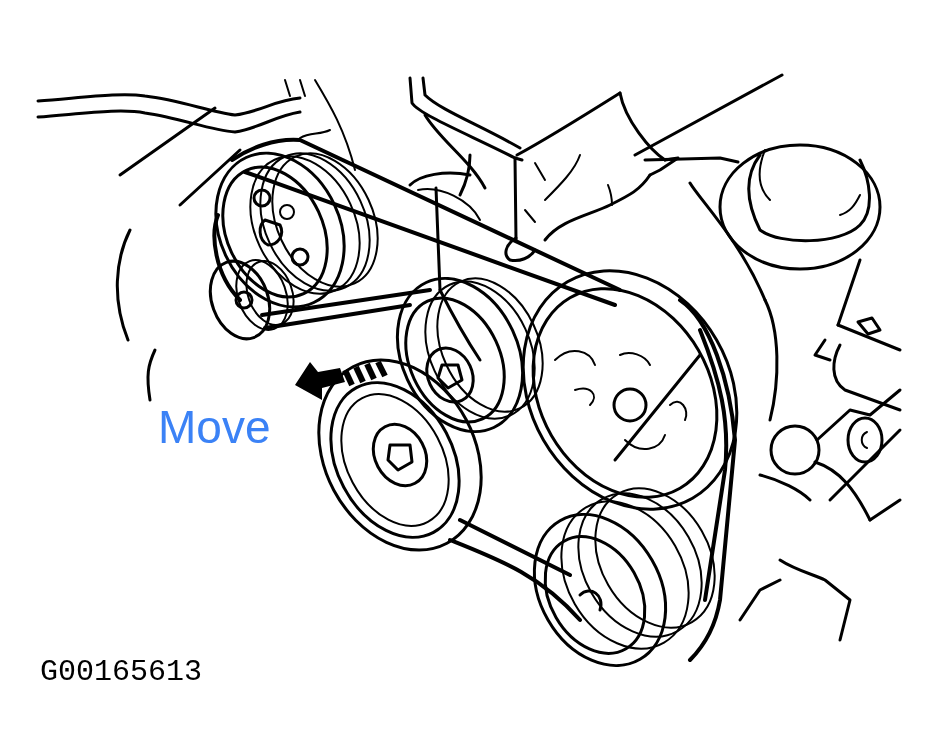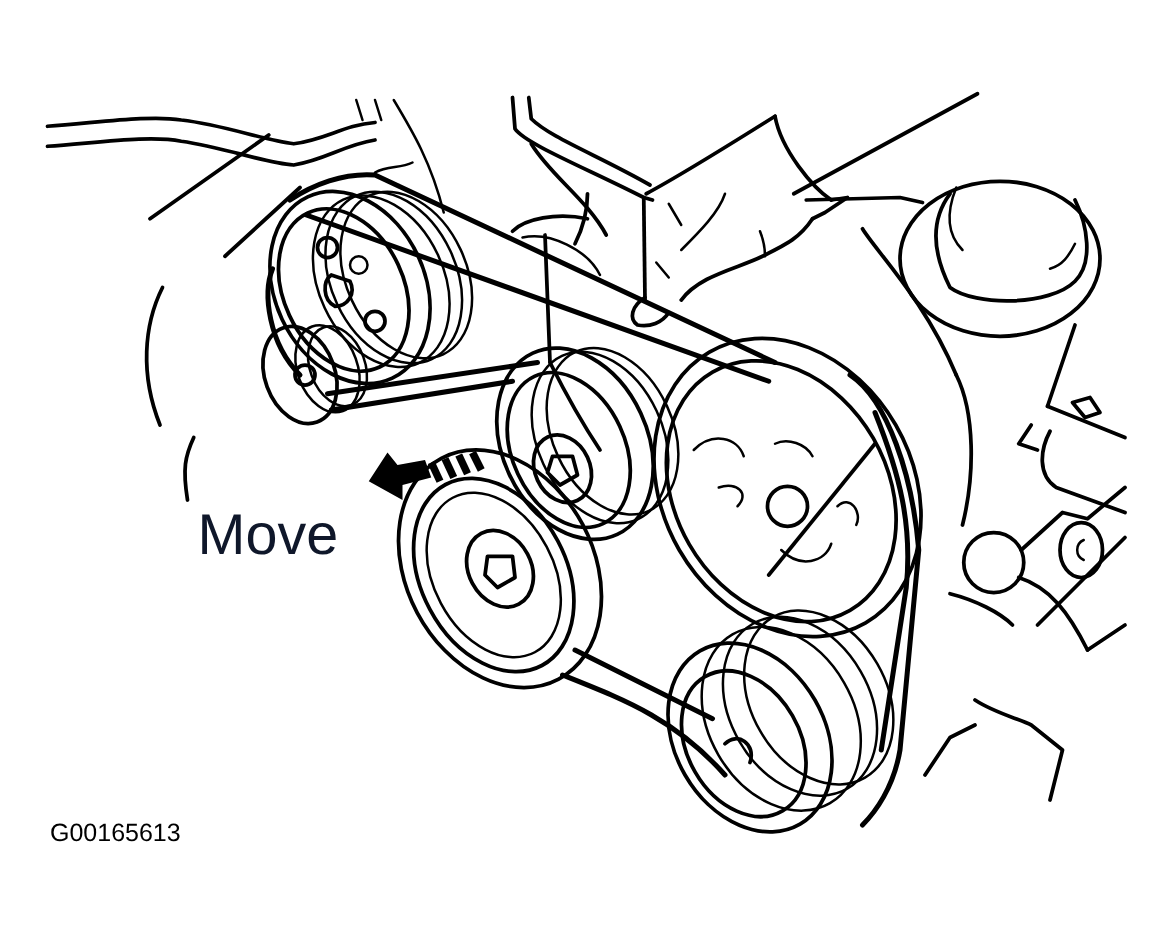--- a/index.html
+++ b/index.html
@@ -3,26 +3,26 @@
   <meta charset="utf-8">
   <style>
     html, body { margin: 0; padding: 0; background: #ffffff; }
     body { width: 941px; height: 755px; position: relative; overflow: hidden; }
     #diagram { position: absolute; left: 0; top: 0; width: 941px; height: 755px; }
     .ln { fill: none; stroke: #000; stroke-width: 3; stroke-linecap: round; stroke-linejoin: round; }
     .thin { fill: none; stroke: #000; stroke-width: 2; stroke-linecap: round; stroke-linejoin: round; }
     .belt { fill: none; stroke: #000; stroke-width: 4; stroke-linecap: round; stroke-linejoin: round; }
     .lbl-move {
       position: absolute; left: 158px; top: 404px;
-      font-family: "Liberation Sans", sans-serif; font-size: 46px; color: #0f172a;
+      font-family: "Liberation Sans", sans-serif; font-size: 46px; color: #3b82f6;
       line-height: 1;
     }
     .lbl-fig {
       position: absolute; left: 40px; top: 657px;
-      font-family: Liberation Sans, sans-serif; font-size: 20px; color: #000;
+      font-family: Liberation Mono, monospace; font-size: 30px; color: #000;
       line-height: 1;
     }
   </style>
 </head>
 <body>
 
 <svg id="diagram" viewBox="0 0 941 755" xmlns="http://www.w3.org/2000/svg">
 
   <g>
     <path class="ln" d="M38,101 C80,98 120,92 145,96 C180,100 210,112 235,115 C260,112 275,100 300,98"></path>

